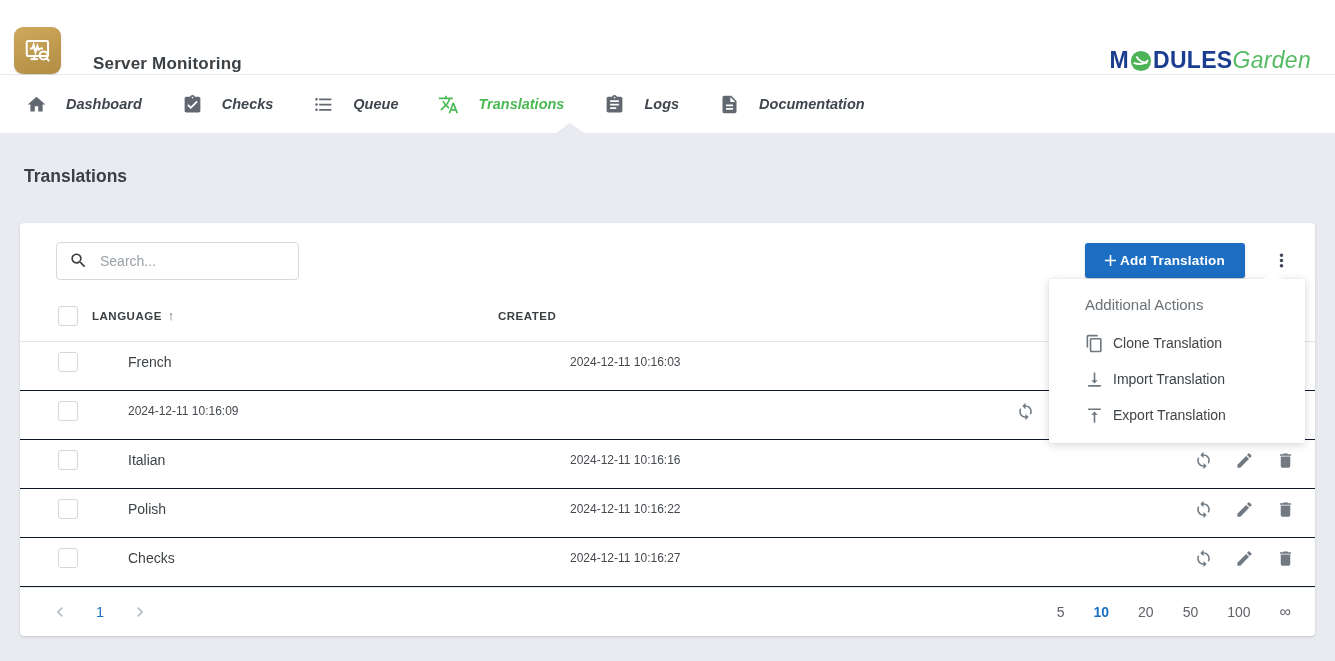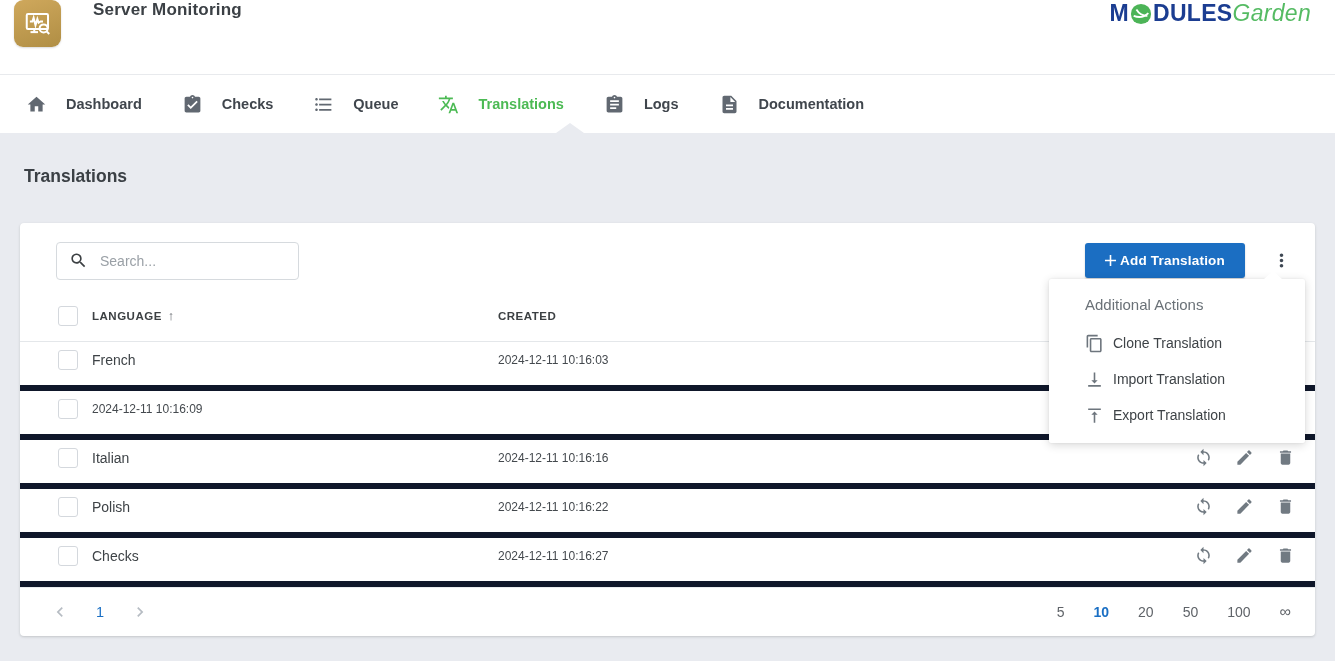--- a/index.html
+++ b/index.html
@@ -8,39 +8,39 @@
     font-family:"Liberation Sans", sans-serif;
     background:#e9ebf0;
     color:#3c4043;
     overflow:hidden;
   }
   .screen { position:relative; width:1335px; height:661px; }
 
   
   .app-header {
     height:75px; background:#fff; border-bottom:1px solid #e8eaed;
-    display:flex; align-items:flex-start; padding:0 24px 0 14px;
+    display:flex; align-items:flex-end; padding:0 24px 0 14px;
   }
   .app-icon {
     width:47px; height:47px; border-radius:9px; flex:0 0 auto;
     background:linear-gradient(160deg,#cfa85c 0%,#b08e44 100%);
     display:flex; align-items:center; justify-content:center;
     box-shadow:0 1px 2px rgba(0,0,0,.15);
   }
   .app-title { font-size:17px; font-weight:700; color:#3b4045; margin-left:32px; letter-spacing:.2px; }
   .logo { margin-left:auto; display:flex; align-items:center; font-size:23px; letter-spacing:.3px; }
   .logo .m1 { color:#1b3d91; font-weight:800; }
   .logo .globe { width:22px; height:22px; margin:0 1px; }
   .logo .m2 { color:#1b3d91; font-weight:800; }
   .logo .m3 { color:#55bb63; font-weight:400; font-style:italic; }
 
   
   .nav {
     position:relative; height:58px; background:#fff;
-    display:flex; align-items:flex-start; padding:0 6px;
+    display:flex; align-items:flex-start; padding:0 6px;font-style:italic;
   }
   .nav-item {
     display:flex; align-items:center; gap:19px;
     padding:0 20px; height:100%; cursor:pointer;
     color:#40464d; font-size:14.5px; font-weight:700;
   }
   .nav-item .nico { width:21px; height:21px; color:#616871; display:flex; }
   .nav-item.active { color:#4cba54; }
   .nav-item.active .nico { color:#4cba54; }
   .nav-notch {
@@ -90,21 +90,21 @@
   .trow {
     display:grid; grid-template-columns:34px 406px 1fr 142px;
     align-items:center; padding:0 20px 8px 38px;
   }
   .thead { height:44px; border-bottom:1px solid #e4e7ea; }
   .th {
     font-size:11.5px; font-weight:700; color:#3c4043; letter-spacing:.5px;
     display:flex; align-items:center; gap:6px;
   }
   .sort-arrow { font-size:13px; font-weight:400; color:#5f6368; }
-  .tbody-row { height:49px; border-bottom:6px solid #0f172a; font-size:14px; color:#3e4347; }
+  .tbody-row { height:49px; border-bottom:1px solid #0f172a; font-size:14px; color:#3e4347;gap:36px; }
   .tbody-row:last-of-type { border-bottom:none; }
   .cell-created { font-size:12px; color:#44494e; }
   .checkbox {
     width:20px; height:20px; border:1px solid #d4d8dd; border-radius:3px;
     background:#fff; cursor:pointer; display:inline-block;
   }
   .row-actions { display:flex; justify-content:flex-end; gap:22px; }
   .action-btn {
     border:none; background:transparent; padding:0; cursor:pointer;
     color:#717a82; width:19px; height:19px; display:flex;

